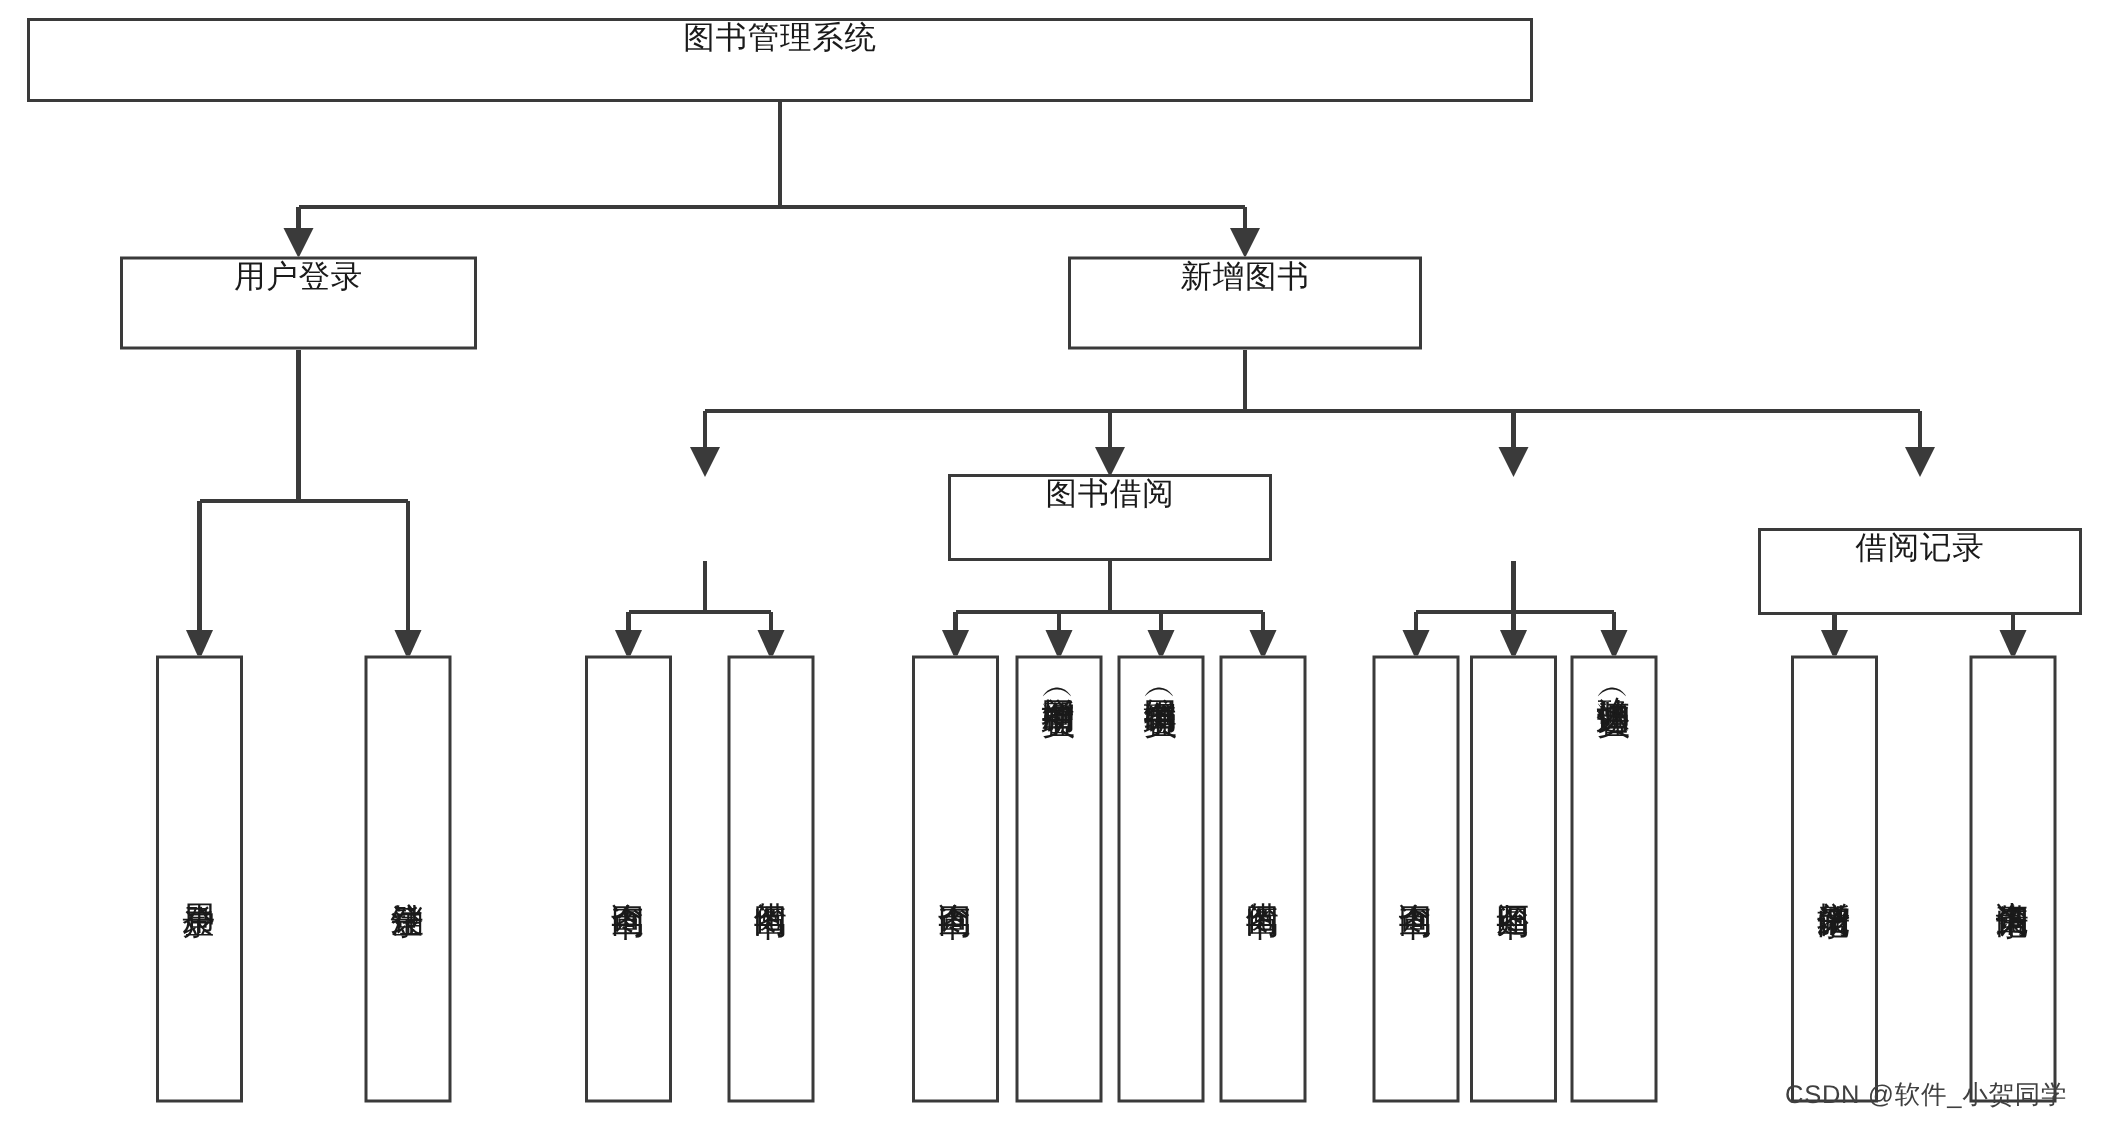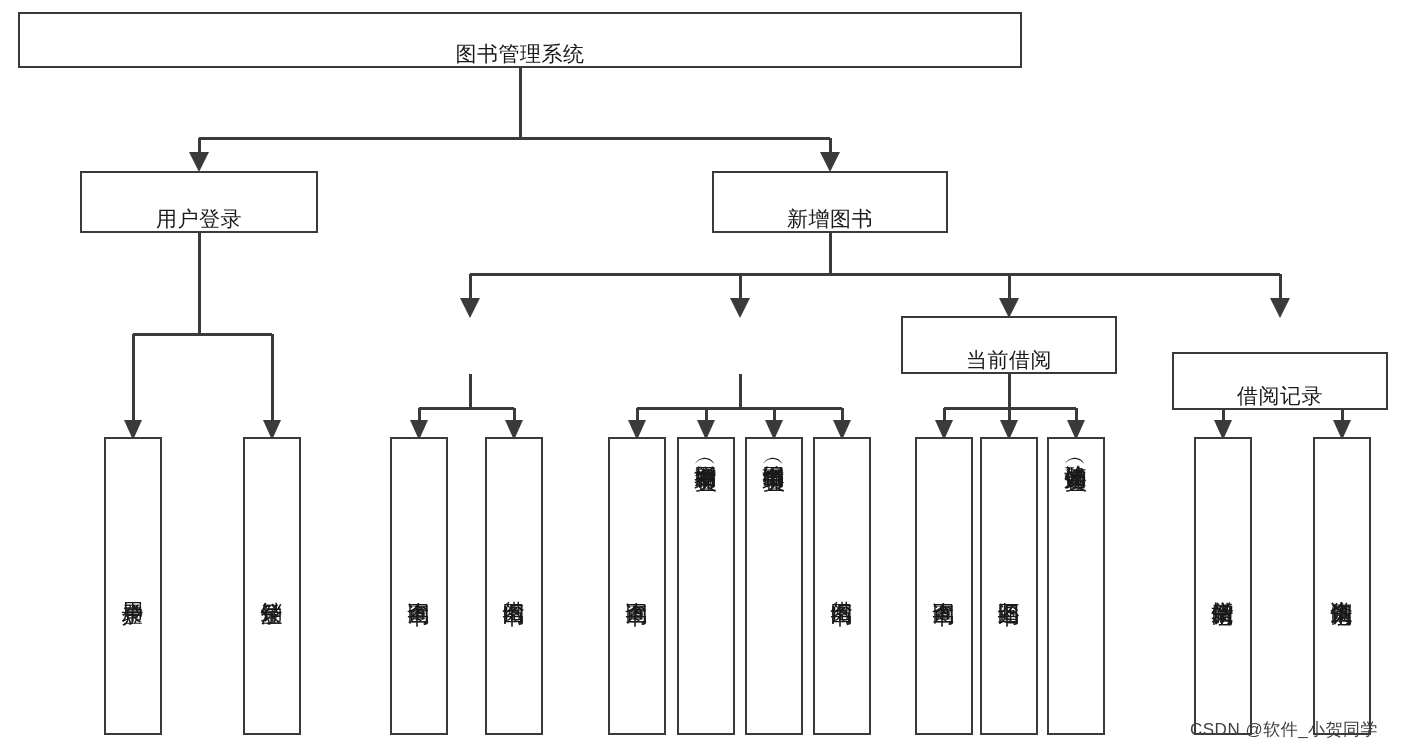--- a/index.html
+++ b/index.html
@@ -25,21 +25,21 @@
     width: 1405px;
     height: 747px;
     pointer-events: none;
   }
   .node {
     position: absolute;
     box-sizing: border-box;
     background: #ffffff;
     border: 2px solid #3a3a3a;
     display: flex;
-    align-items: flex-end;
+    align-items: flex-start;
     justify-content: center;
     color: #1a1a1a;
   }
   .node .label {
     display: block;
     text-align: center;
     line-height: 1.16;
     letter-spacing: 0.5px;
     white-space: pre-line;
   }
@@ -149,22 +149,22 @@
     <span class="label">图书管理系统</span>
   </div>
 
   <div class="node horiz" style="left:80px; top:171px; width:238px; height:62px;">
     <span class="label">用户登录</span>
   </div>
   <div class="node horiz" style="left:712px; top:171px; width:236px; height:62px;">
     <span class="label">新增图书</span>
   </div>
 
-  <div class="node horiz" style="left:901px; top:316px; width:216px; height:58px;">
-    <span class="label">当前借阅</span>
+  <div class="node horiz" style="left:632px; top:316px; width:216px; height:58px;">
+    <span class="label">图书借阅</span>
   </div>
   <div class="node horiz" style="left:1172px; top:316px; width:216px; height:58px;margin-top:36px;">
     <span class="label">借阅记录</span>
   </div>
 
   <div class="node vert tall-pad" style="left:104px; top:437px; width:58px; height:298px;">
     <span class="label">用户登录</span>
   </div>
   <div class="node vert tall-pad" style="left:243px; top:437px; width:58px; height:298px;">
     <span class="label">注销登录</span>

